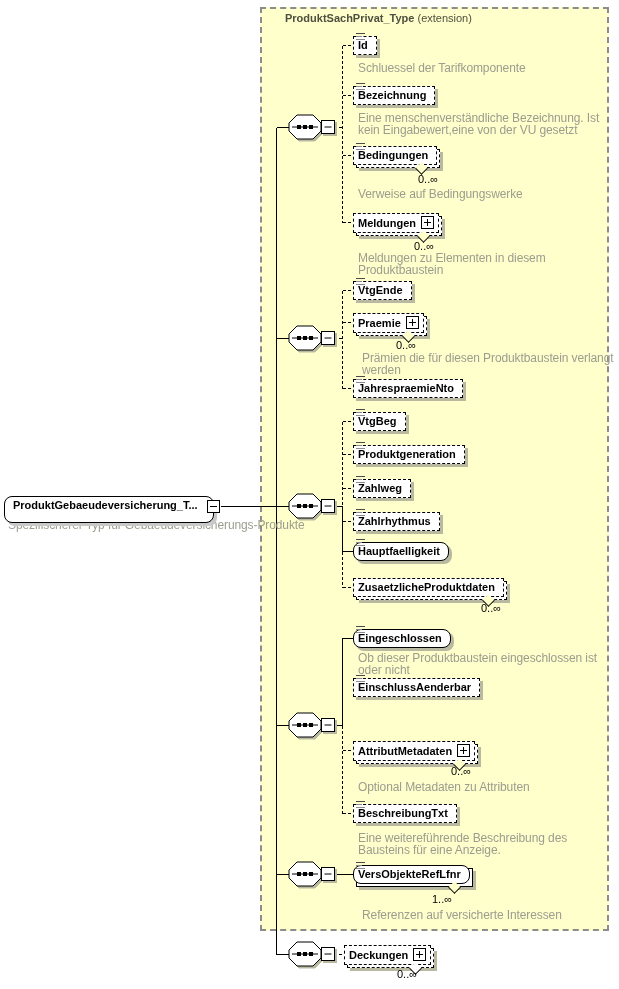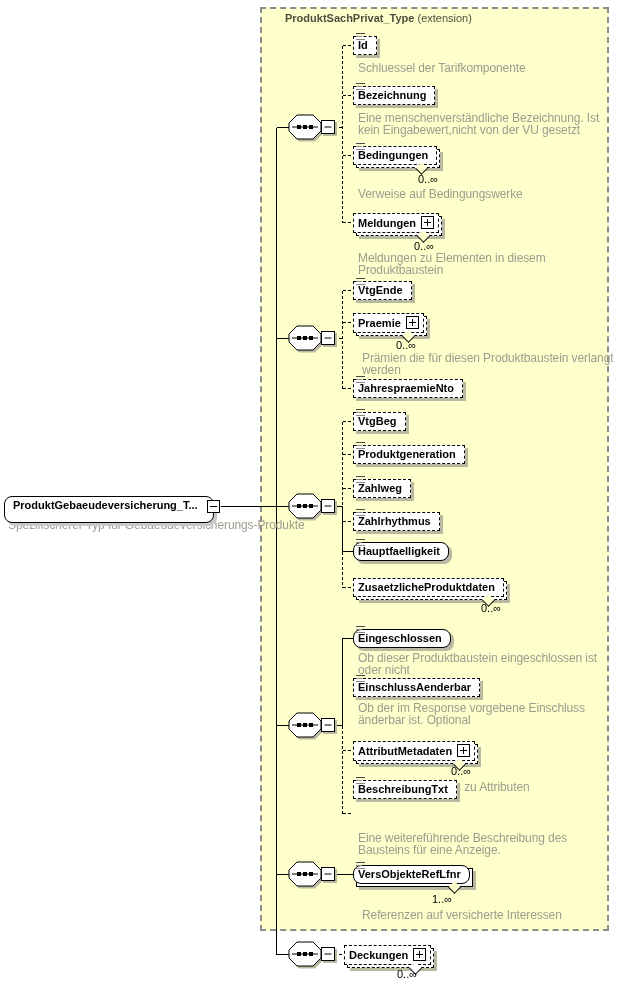--- a/index.html
+++ b/index.html
@@ -137,21 +137,21 @@
   </div>
   <div class="desc" style="left:358px;top:62px">Schluessel der Tarifkomponente</div>
 
   <div class="el" style="left:353px;top:86px">
     <span class="front"><span class="eicon"><svg width="10" height="9">
             <line x1="0" y1="1.5" x2="9" y2="1.5" stroke="#4a4a4a"></line>
             <line x1="0" y1="4.5" x2="6" y2="4.5" stroke="#8a8a8a"></line>
             <line x1="0" y1="7.5" x2="9" y2="7.5" stroke="#8a8a8a"></line>
           </svg></span><span>Bezeichnung</span></span>
   </div>
-  <div class="desc" style="left:358px;top:112px;width:245px">Eine menschenverständliche Bezeichnung. Ist kein Eingabewert,nicht von der VU gesetzt</div>
+  <div class="desc" style="left:358px;top:112px;width:245px">Eine menschenverständliche Bezeichnung. Ist kein Eingabewert,eine von der VU gesetzt</div>
 
   <div class="el multi" style="left:353px;top:146px">
     <span class="back"></span>
     <span class="front"><span class="eicon"><svg width="10" height="9">
             <line x1="0" y1="1.5" x2="9" y2="1.5" stroke="#4a4a4a"></line>
             <line x1="0" y1="4.5" x2="6" y2="4.5" stroke="#8a8a8a"></line>
             <line x1="0" y1="7.5" x2="9" y2="7.5" stroke="#8a8a8a"></line>
           </svg></span><span>Bedingungen</span></span>
     <span class="notch"></span>
     <span class="occ" style="left:65px;top:27px">0..∞</span>
@@ -254,35 +254,34 @@
   </div>
   <div class="desc" style="left:358px;top:652px">Ob dieser Produktbaustein eingeschlossen ist oder nicht</div>
 
   <div class="el" style="left:353px;top:678px">
     <span class="front"><span class="eicon"><svg width="10" height="9">
             <line x1="0" y1="1.5" x2="9" y2="1.5" stroke="#4a4a4a"></line>
             <line x1="0" y1="4.5" x2="6" y2="4.5" stroke="#8a8a8a"></line>
             <line x1="0" y1="7.5" x2="9" y2="7.5" stroke="#8a8a8a"></line>
           </svg></span><span>EinschlussAenderbar</span></span>
   </div>
-  <div class="desc" style="left:358px;top:702px;width:258px">Ob der im Response vorgebene Einschluss änderbar ist. Optional</div>
 
   <div class="el multi" style="left:353px;top:741px">
     <span class="back"></span>
     <span class="front"><span>AttributMetadaten</span><svg class="plus" width="13" height="13">
           <rect x="0.5" y="0.5" width="12" height="12" fill="#fff" stroke="#000"></rect>
           <line x1="3" y1="6.5" x2="10" y2="6.5" stroke="#000"></line>
           <line x1="6.5" y1="3" x2="6.5" y2="10" stroke="#000"></line>
         </svg></span>
     <span class="notch"></span>
     <span class="occ" style="left:98px;top:24px">0..∞</span>
   </div>
   <div class="desc" style="left:358px;top:781px">Optional Metadaten zu Attributen</div>
 
-  <div class="el" style="left:353px;top:780px">
+  <div class="el" style="left:353px;top:804px">
     <span class="front"><span class="eicon"><svg width="10" height="9">
             <line x1="0" y1="1.5" x2="9" y2="1.5" stroke="#4a4a4a"></line>
             <line x1="0" y1="4.5" x2="6" y2="4.5" stroke="#8a8a8a"></line>
             <line x1="0" y1="7.5" x2="9" y2="7.5" stroke="#8a8a8a"></line>
           </svg></span><span>BeschreibungTxt</span></span>
   </div>
   <div class="desc" style="left:358px;top:832px;width:250px">Eine weitereführende Beschreibung des Bausteins für eine Anzeige.</div>
 
   <div class="el multi solid" style="left:353px;top:865px">
     <span class="back"></span>

